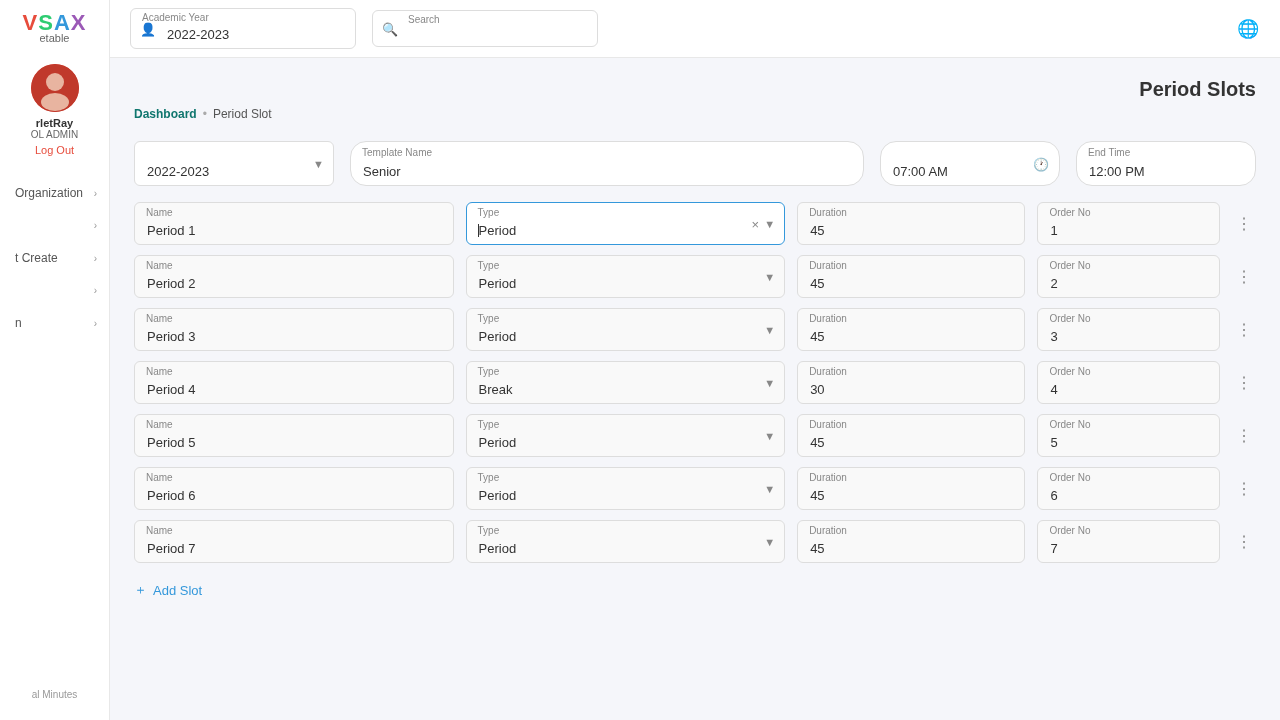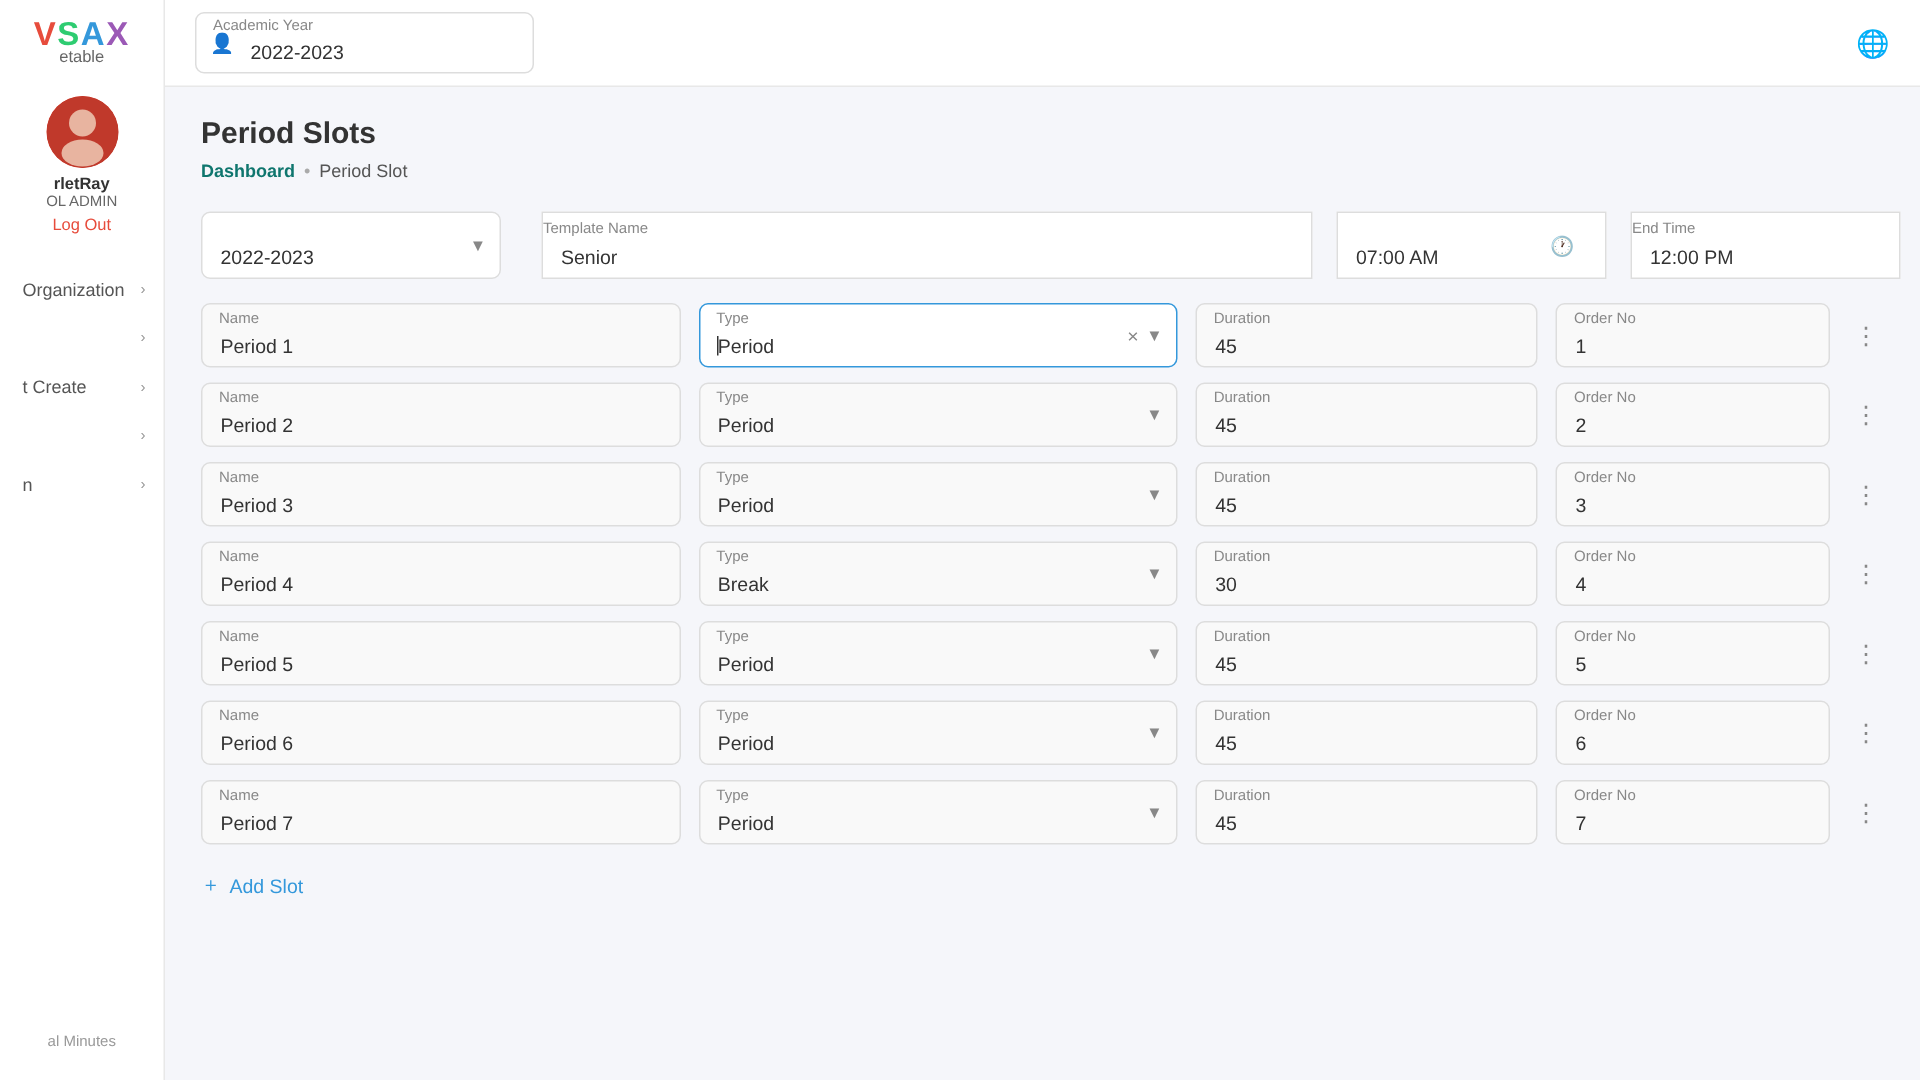--- a/index.html
+++ b/index.html
@@ -176,20 +176,21 @@
     .page-content {
       flex: 1;
       overflow-y: auto;
       padding: 20px 24px;
     }
     .page-title {
       font-size: 20px;
       font-weight: 600;
       color: #333;
       margin-bottom: 6px;
+      text-align: right;
     }
     .breadcrumb {
       display: flex;
       align-items: center;
       gap: 6px;
       font-size: 12px;
       color: #888;
       margin-bottom: 20px;
     }
     .breadcrumb-link { color: #0f766e; cursor: pointer; font-weight: bold; }
@@ -237,28 +238,27 @@
     .field-label {
       font-size: 10px;
       color: #888;
       position: absolute;
       top: 6px;
       left: 12px;
       pointer-events: none;
     }
     .form-input {
       border: 1px solid #ddd;
-      border-radius: 0;
+      border-radius: 16px;
       padding: 22px 12px 6px 12px;
       font-size: 13px;
       background: #fff;
       outline: none;
       color: #333;
       width: 100%;
-      margin-left: 11px;
     }
     .form-select-wrap {
       position: relative;
     }
     .form-select {
       border: 1px solid #ddd;
       border-radius: 6px;
       padding: 22px 30px 6px 12px;
       font-size: 13px;
       background: #fff;
@@ -430,20 +430,25 @@
     <div class="sidebar-footer">al Minutes</div>
   </div>
 
   <div class="main-content">
 
     <div class="topbar">
       <div class="topbar-field">
         <span class="topbar-label">Academic Year</span>
         <span class="topbar-input-icon">👤</span>
         <input class="topbar-input" value="2022-2023" readonly="" style="">
+      </div>
+      <div class="topbar-search-wrap">
+        <span class="search-label">Search</span>
+        <span class="topbar-search-icon">🔍</span>
+        <input class="topbar-search" placeholder="" style="">
       </div>
       <div class="topbar-right">
         <span class="globe-icon">🌐</span>
       </div>
     </div>
 
     <div class="page-content">
       <div class="page-title">Period Slots</div>
       <div class="breadcrumb">
         <span class="breadcrumb-link">Dashboard</span>

